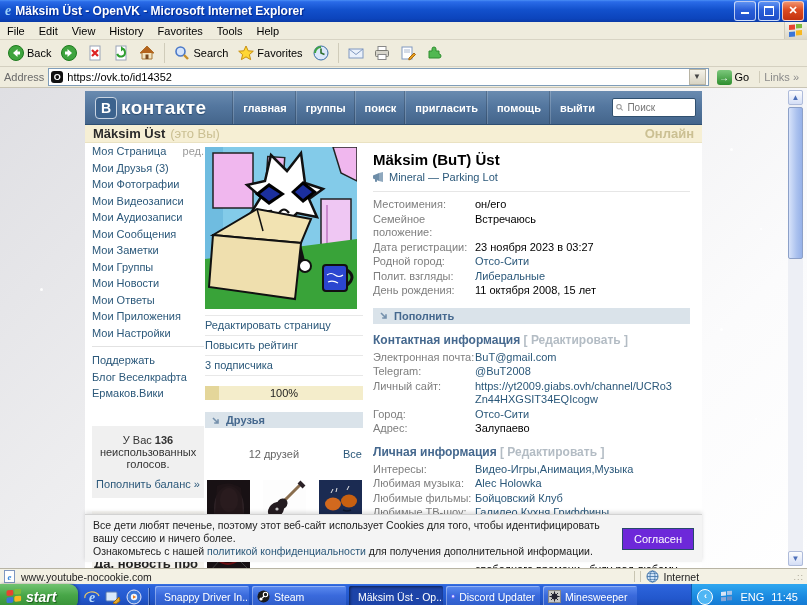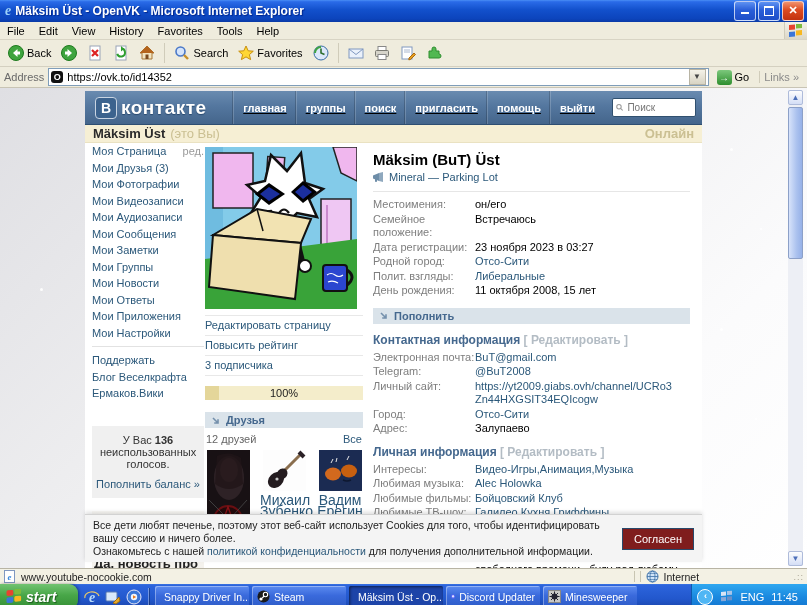--- a/index.html
+++ b/index.html
@@ -47,21 +47,21 @@
     background:linear-gradient(135deg,#DFDFE3 0%,#EDEDEF 35%,#FBFBFC 75%,#FFFFFF 100%);}
   .viewport .snow{position:absolute;border-radius:50%;background:rgba(255,255,255,.9);}
   .page{position:absolute;left:85px;top:3px;width:617px;height:477px;background:#fff;}
   
   .vk-header{height:33px;display:flex;align-items:center;
     background:linear-gradient(180deg,#6A8BB0 0%,#54779F 45%,#44658B 100%);border-bottom:1px solid #2E4E72;}
   .vk-logo{display:flex;align-items:center;gap:4px;margin-left:10px;}
   .vk-logo-b{width:20px;height:20px;border-radius:4px;border:1px solid #C8D4E2;background:#3C638E;
     color:#fff;font-weight:bold;font-size:14px;text-align:center;line-height:20px;}
   .vk-logo-t{color:#fff;font-weight:bold;font-size:19px;letter-spacing:.5px;text-shadow:0 1px 1px #2A4A6E;}
-  .vk-nav{display:flex;margin-left:auto;height:100%;align-items:center;text-decoration:underline;}
+  .vk-nav{display:flex;margin-left:auto;height:100%;align-items:center;}
   .vk-nav-item{color:#fff;font-size:11px;font-weight:bold;padding:0 9px;height:100%;display:flex;align-items:center;
     border-left:1px solid rgba(255,255,255,.18);box-shadow:-1px 0 0 rgba(0,0,0,.18);}
   .vk-search{width:76px;height:17px;margin:0 6px 0 8px;background:#fff;border:1px solid #30506F;border-radius:2px;
     display:flex;align-items:center;gap:2px;padding:0 3px;}
   .vk-search input{width:100%;border:0;outline:0;font-size:10px;font-family:"Liberation Sans",sans-serif;background:transparent;color:#888;}
   
   .vk-topbar{height:17px;background:#F6EFD4;border-bottom:1px solid #EAE2C2;display:flex;align-items:center;
     padding:0 8px;font-size:13px;}
   .vk-topbar .nm{font-weight:bold;color:#2A2A2A;}
   .vk-topbar .you{color:#CBC093;margin-left:5px;}
@@ -83,21 +83,21 @@
   .ad-body{font-size:13px;font-weight:bold;color:#222;margin-top:5px;line-height:15px;}
   
   .avatar-box{width:152px;height:162px;overflow:hidden;}
   .mid-link{display:block;color:#2B587A;padding:3px 0 4px;border-bottom:1px solid #E8E8E8;}
   .mid-link:first-of-type{border-top:1px solid #E8E8E8;margin-top:6px;}
   .pbar{position:relative;height:14px;background:#F4EDCB;margin-top:10px;}
   .pbar .seg{position:absolute;left:0;top:0;bottom:0;width:14px;background:#E4D69A;}
   .pbar .txt{position:relative;text-align:center;line-height:14px;color:#222;}
   .sechead{margin-top:12px;background:#DAE3EA;color:#45688E;font-weight:bold;padding:2px 6px;
     display:flex;align-items:flex-end;gap:5px;}
-  .fr-count{display:flex;justify-content:space-between;padding:5px 1px;color:#666;}
+  .fr-count{display:flex;justify-content:flex-end;padding:20px 1px;color:#666;gap:44px;}
   .fr-count .all{color:#2B587A;}
   .fr-row{display:flex;gap:9px;align-items:flex-start;}
   .fr-card{width:48px;text-align:center;color:#2B587A;line-height:11px;font-size:14px;}
   .fr-card .av{margin:0 auto 3px;}
   
   .pname{font-size:15px;font-weight:bold;color:#000;margin:8px 0 3px;}
   .pstatus{display:flex;align-items:center;gap:4px;color:#2B587A;}
   .div{border:0;border-top:1px solid #E6E6E6;margin:8px 0 6px;}
   .irow{display:flex;line-height:13.5px;margin:1px 0;}
   .irow .lb{flex:none;width:102px;color:#7E7E7E;}
@@ -105,21 +105,21 @@
   .irow .vl.lnk{color:#2B587A;}
   .irow .vl.brk{word-break:break-all;width:200px;}
   .subhead{font-size:12px;font-weight:bold;color:#45688E;margin:9px 0 4px;}
   .subhead .edit{color:#B3BCC4;}
   .sechead2{background:#DAE3EA;color:#45688E;font-weight:bold;padding:2px 6px;display:flex;align-items:center;gap:5px;margin-top:10px;}
   
   .cookie{position:absolute;left:0;right:0;bottom:6px;background:#F4F4F4;border-top:1px solid #D2D2D2;
     box-shadow:0 -2px 4px rgba(0,0,0,.13);display:flex;align-items:center;gap:10px;padding:4px 8px;
     font-size:10.5px;line-height:13px;color:#222;}
   .cookie .txt a{color:#2B587A;text-decoration:none;}
-  .cookie .accept{flex:none;background:#7f1d1d;color:#fff;border:1px solid #27496B;padding:4px 11px;font-size:11px;}
+  .cookie .accept{flex:none;background:#6d28d9;color:#fff;border:1px solid #27496B;padding:4px 11px;font-size:11px;}
   
   .sbar{position:absolute;right:4px;top:2px;bottom:2px;width:15px;background:#EDEFF5;}
   .sbtn{position:absolute;left:0;width:15px;height:15px;background:linear-gradient(180deg,#FDFDFD,#D4DEF6);
     border:1px solid #AEBBDA;border-radius:2px;color:#4D6FB8;font-size:8px;text-align:center;line-height:13px;box-sizing:border-box;}
   .sbtn.up{top:0;} .sbtn.down{bottom:0;}
   .sthumb{position:absolute;left:0;top:17px;width:13px;height:150px;border:1px solid #8CA0C8;border-radius:2px;
     background:linear-gradient(90deg,#D6E2FA,#AAC1EE 60%,#96B1E8);}
   
   .statusbar{height:15px;display:flex;align-items:center;background:#F3F1E4;border-top:1px solid #B8B4A4;
     font-size:10.5px;color:#222;padding:0 3px;gap:5px;}

